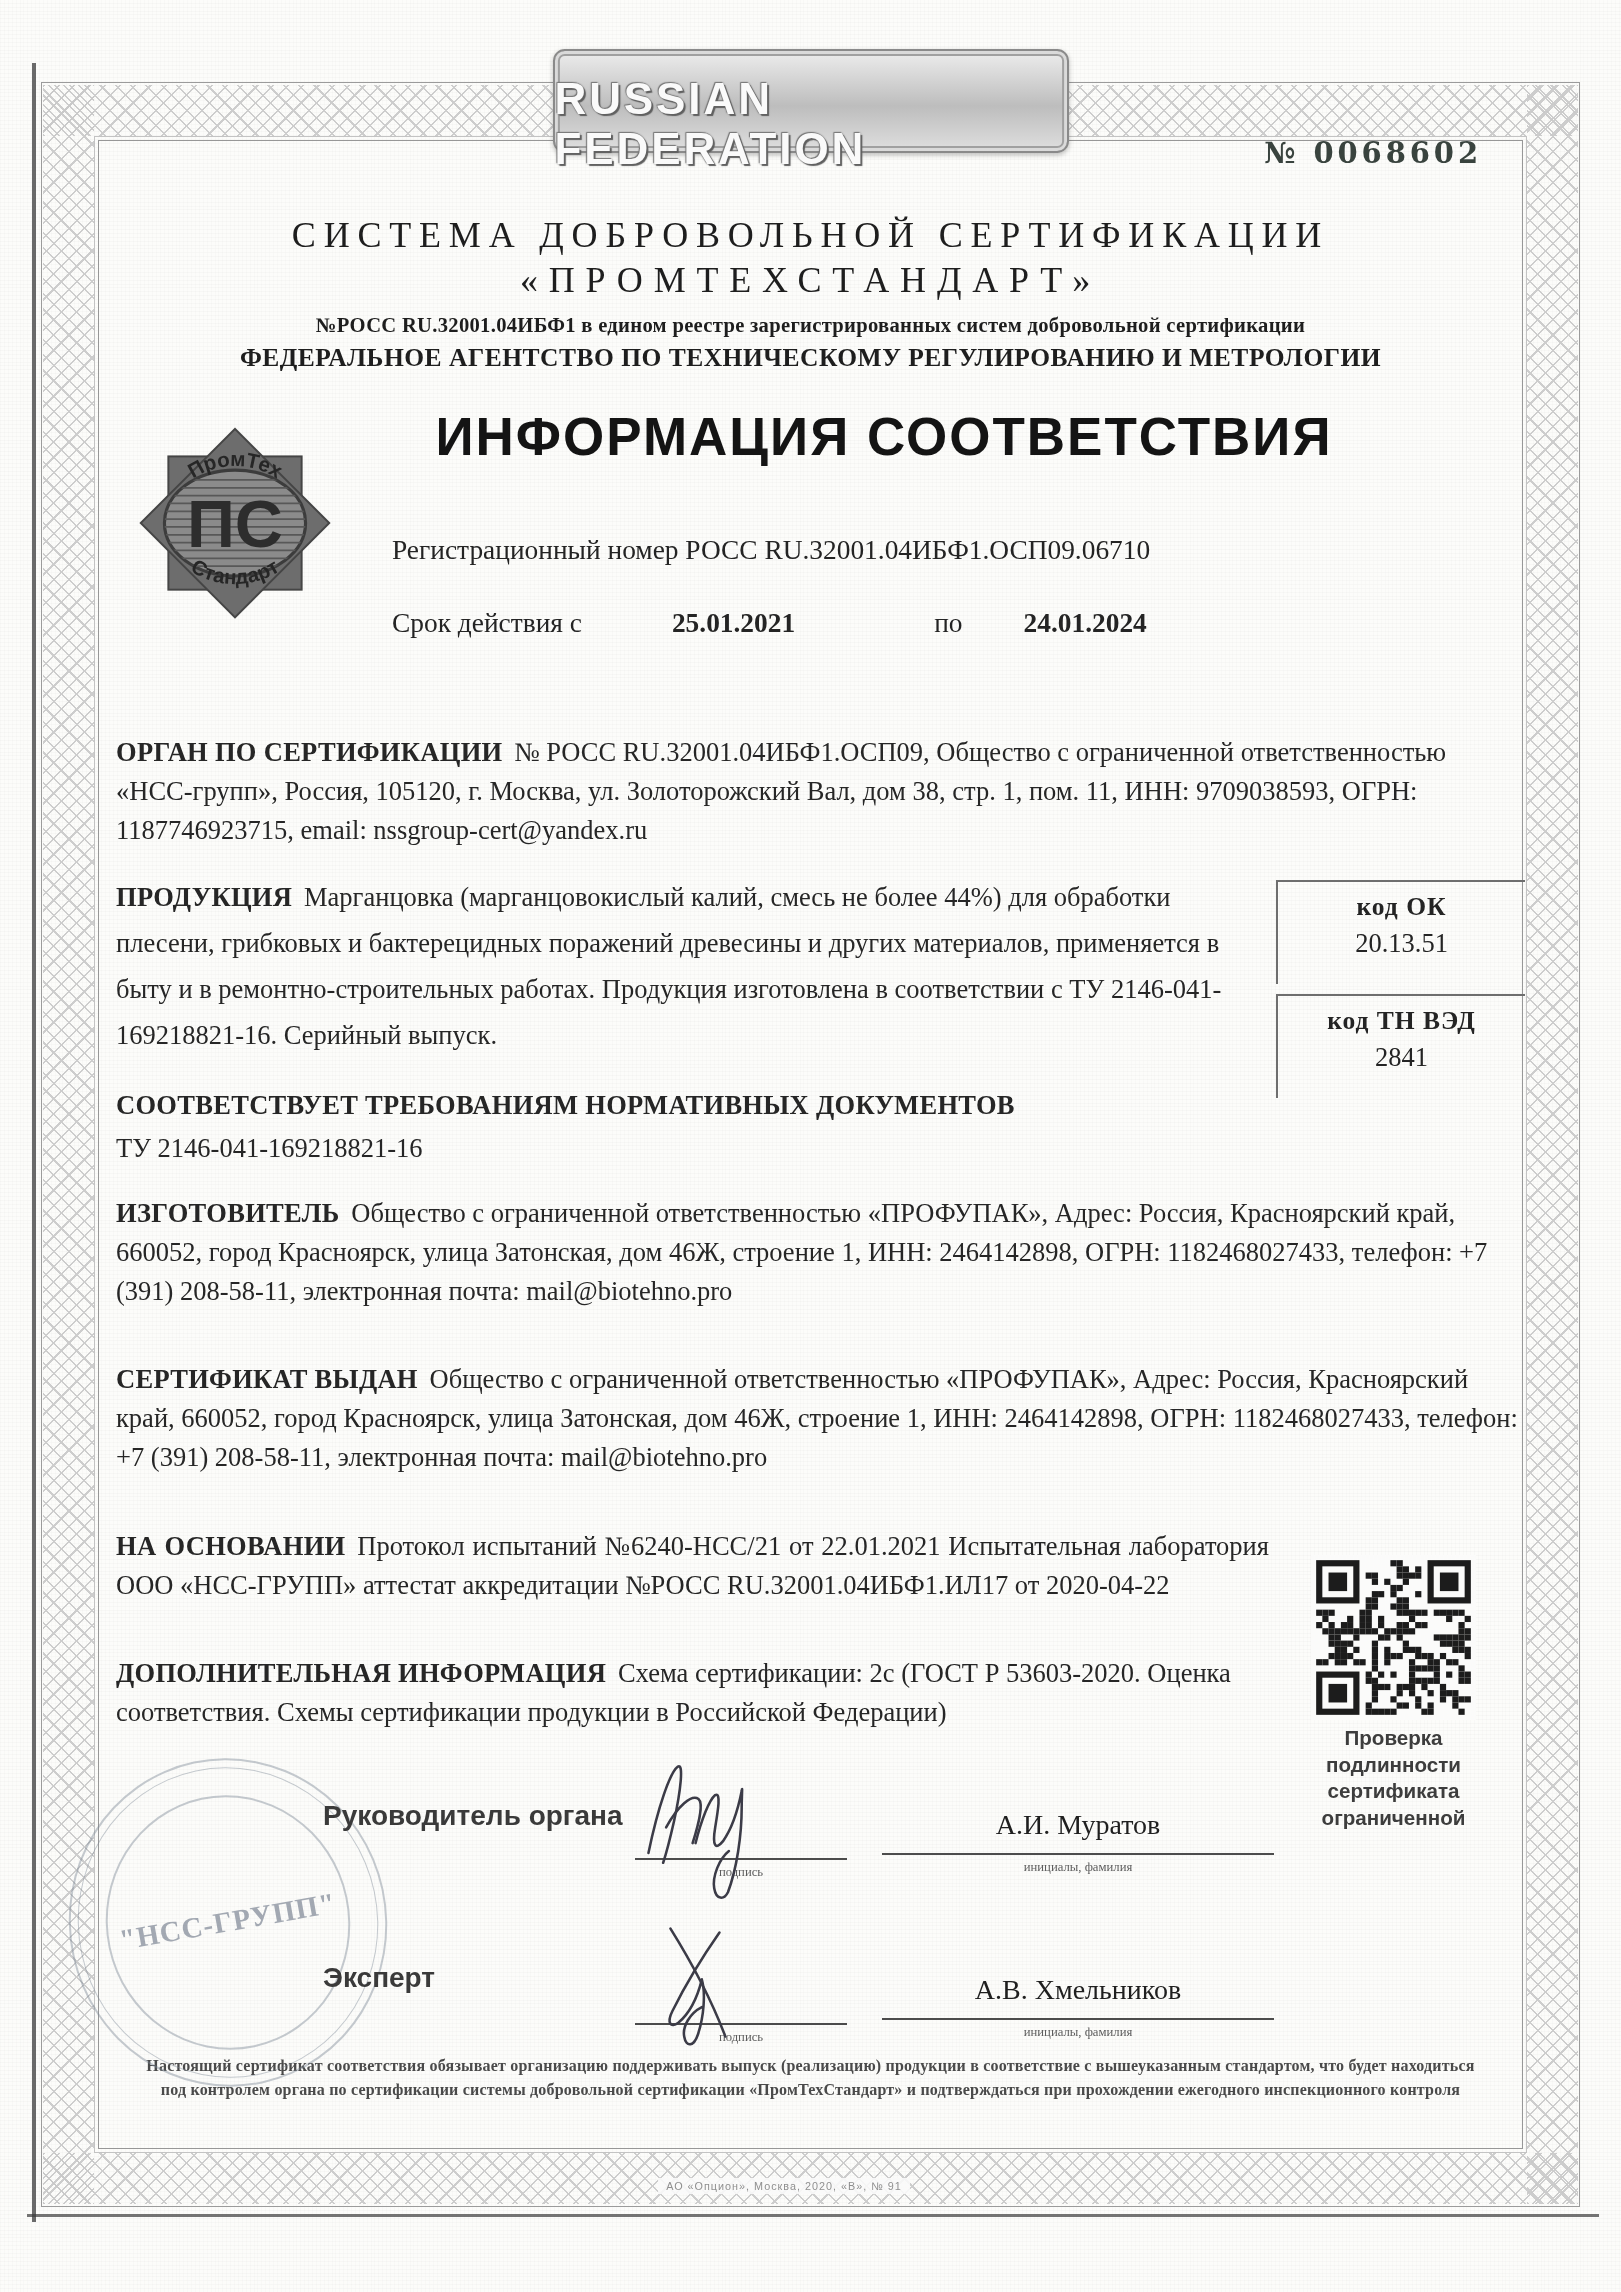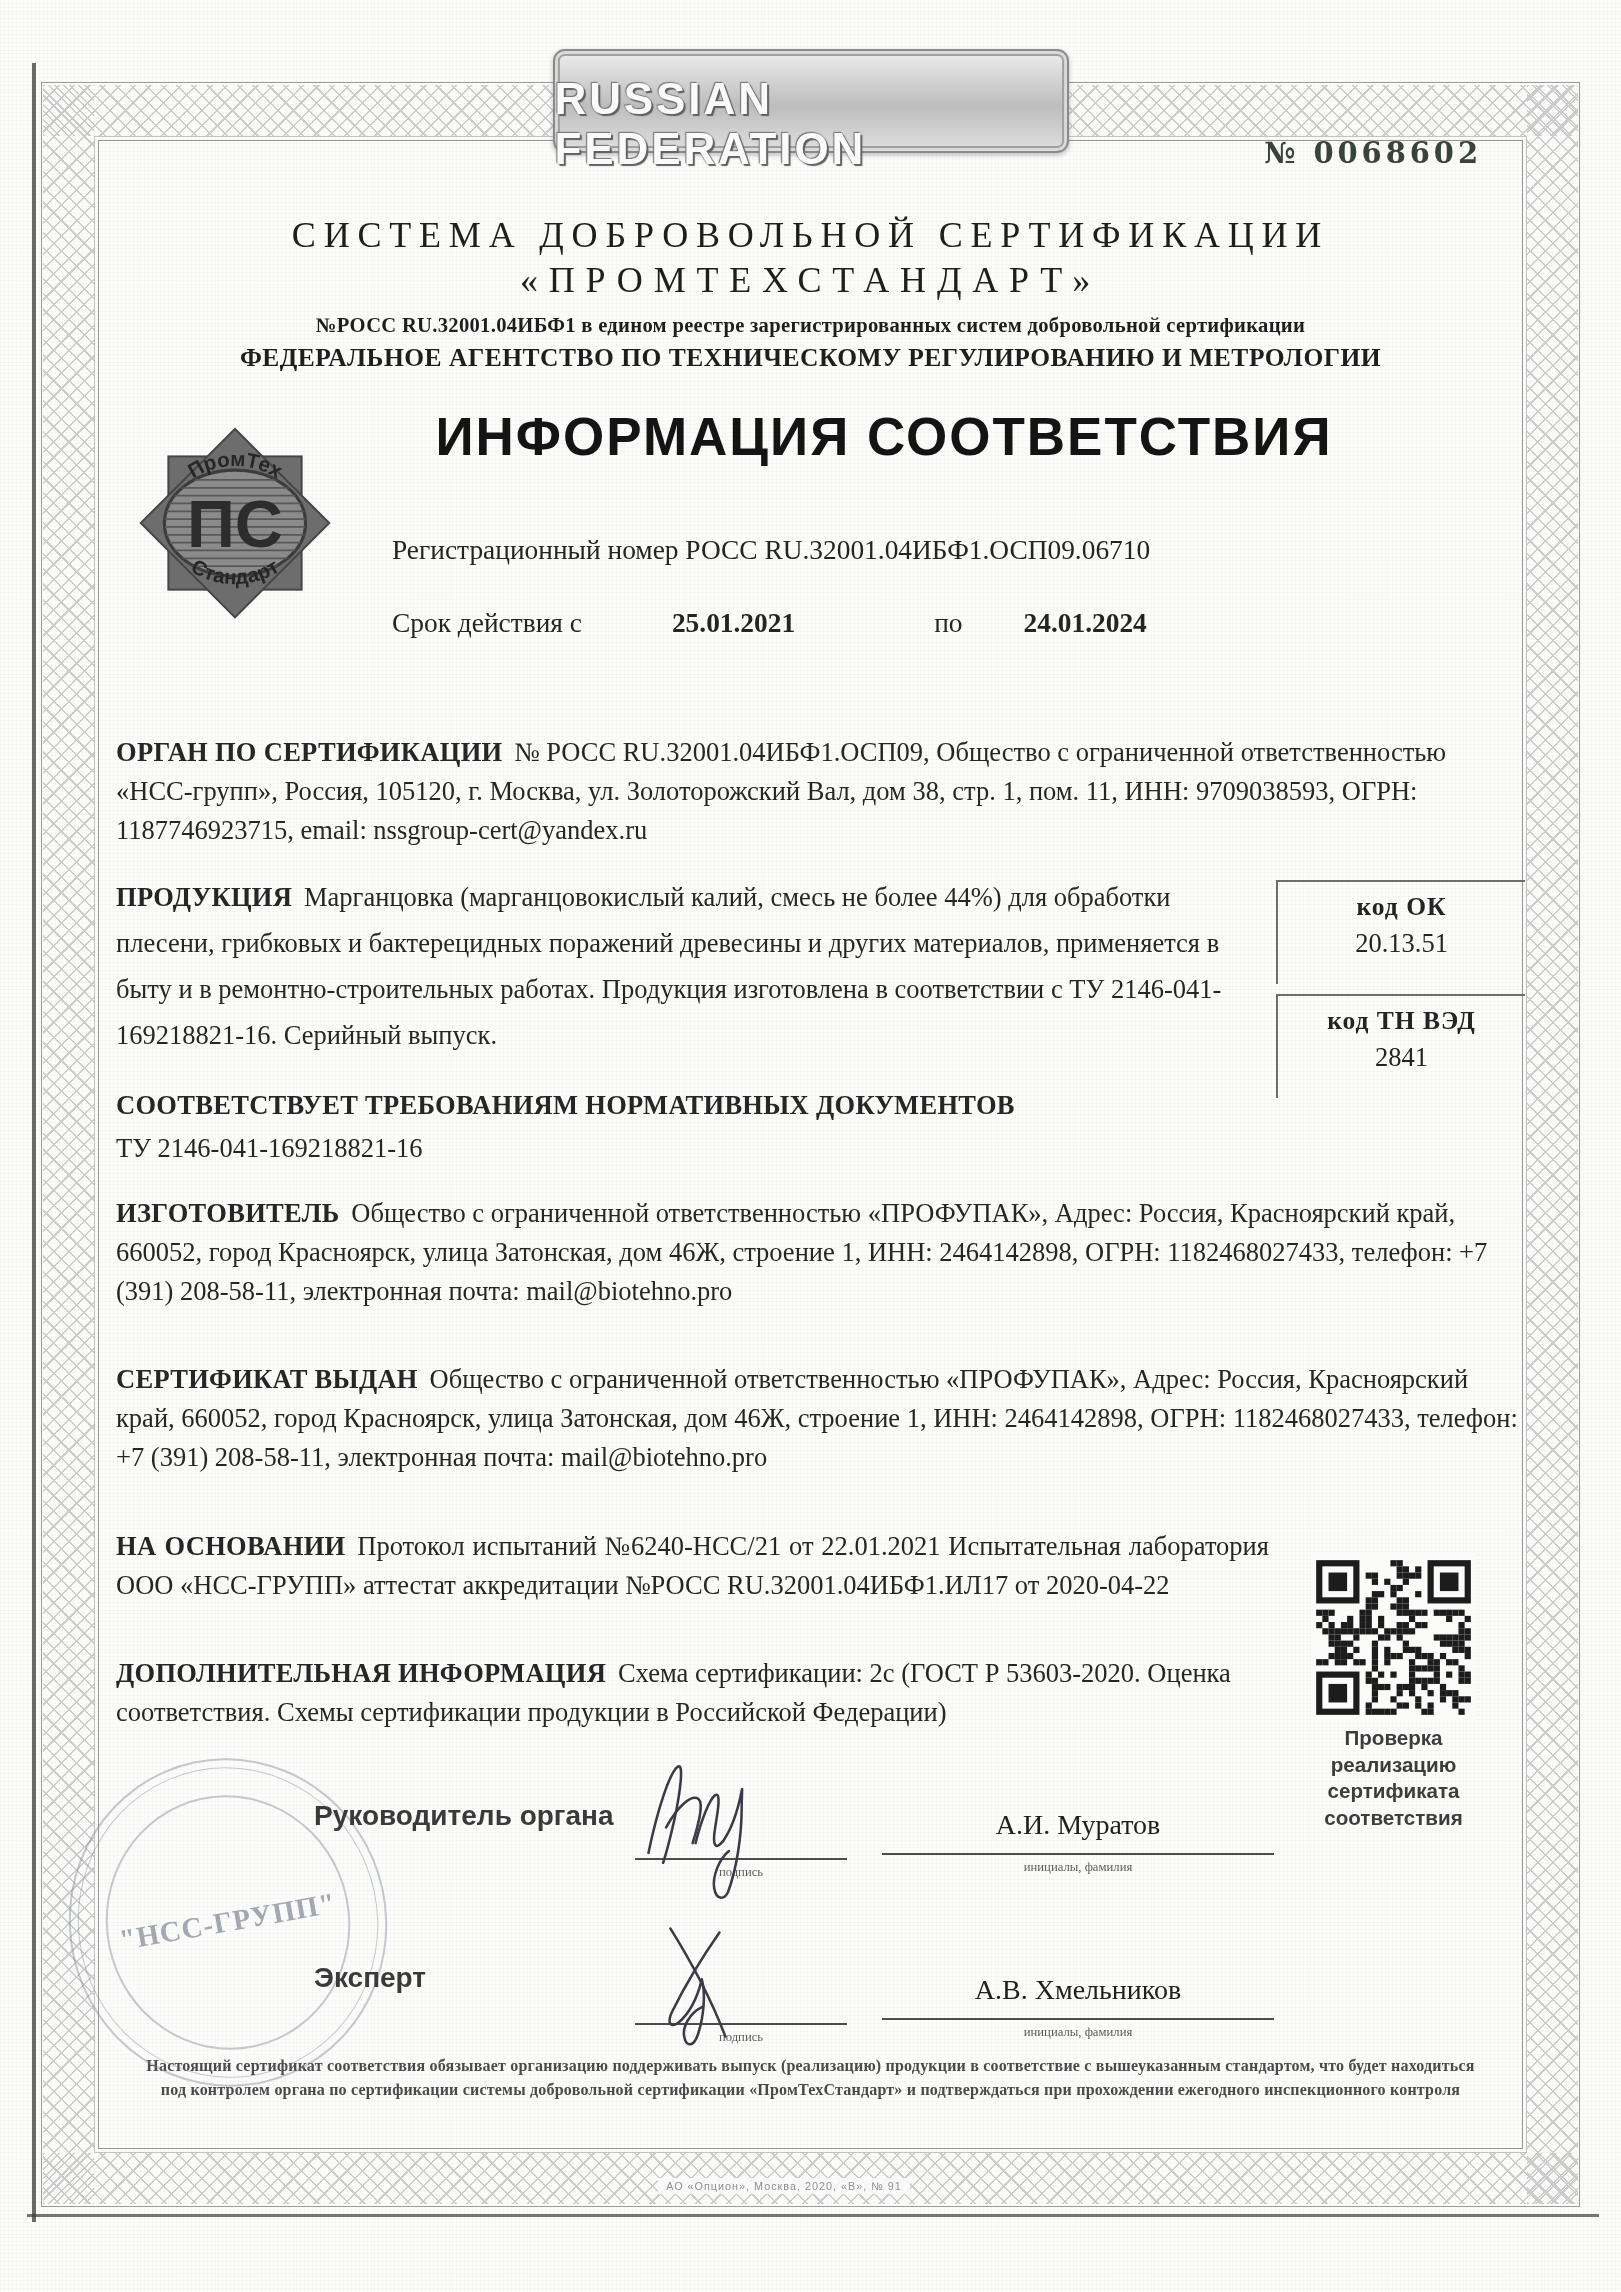--- a/index.html
+++ b/index.html
@@ -63,21 +63,21 @@
   .qr-caption{position:absolute;left:1282px;top:1725px;width:223px;text-align:center;
     font-family:"Liberation Sans",sans-serif;font-weight:600;font-size:20.6px;line-height:26.5px;color:#3d3d3d;}
   
   .stamp{position:absolute;left:69px;top:1758px;width:318px;height:329px;transform:rotate(-12deg);opacity:.85;z-index:1}
   .stamp .ring{position:absolute;inset:0;border:2.5px solid rgba(122,133,148,.5);border-radius:50%;}
   .stamp .ring2{inset:8.8px;border-width:1px;}
   .stamp .ring3{inset:37px;border-width:2px;}
   .stamp .stext{position:absolute;left:0;right:0;top:50%;transform:translateY(-54%) rotate(2deg);text-align:center;
     font-weight:bold;font-size:29px;color:rgba(108,118,134,.72);letter-spacing:1px;}
   
-  .role{position:absolute;left:314px;font-family:"Liberation Sans",sans-serif;font-weight:700;font-size:28px;color:#3a3a3a;z-index:2}
+  .role{position:absolute;left:323px;font-family:"Liberation Sans",sans-serif;font-weight:700;font-size:28px;color:#3a3a3a;z-index:2}
   .role-head{top:1800px}
   .role-expert{top:1962px}
   .sigline{position:absolute;left:635px;width:212px;text-align:center;z-index:2}
   .sigline .rule{height:2px;background:#4c4c4c;}
   .nameline{position:absolute;left:882px;width:392px;text-align:center;z-index:2}
   .nameline .nm{font-size:28px;color:#1f1f1f;margin-bottom:11.8px;}
   .nameline .rule{height:2px;background:#4c4c4c;}
   .tiny{font-size:12.7px;color:#5d5d5d;margin-top:4.9px;}
   .sig-svg{position:absolute;z-index:3}
   .sig1{left:619px;top:1743px;}
@@ -393,21 +393,21 @@
       <rect x="5.5" y="5.5" width="46.199999999999996" height="46.199999999999996" fill="#1c1c1c"></rect>
       <rect x="12.1" y="12.1" width="33" height="33" fill="#fbfbfa"></rect>
       <rect x="18.7" y="18.7" width="19.799999999999997" height="19.799999999999997" fill="#1c1c1c"></rect>
       <rect x="124.3" y="5.5" width="46.199999999999996" height="46.199999999999996" fill="#1c1c1c"></rect>
       <rect x="130.89999999999998" y="12.1" width="33" height="33" fill="#fbfbfa"></rect>
       <rect x="137.5" y="18.7" width="19.799999999999997" height="19.799999999999997" fill="#1c1c1c"></rect>
       <rect x="5.5" y="124.3" width="46.199999999999996" height="46.199999999999996" fill="#1c1c1c"></rect>
       <rect x="12.1" y="130.89999999999998" width="33" height="33" fill="#fbfbfa"></rect>
       <rect x="18.7" y="137.5" width="19.799999999999997" height="19.799999999999997" fill="#1c1c1c"></rect>
     </svg>
-  <div class="qr-caption">Проверка реализацию сертификата соответствия</div>
+  <div class="qr-caption">Проверка подлинности сертификата ограниченной</div>
 
   <div class="stamp">
     <div class="ring"></div>
     <div class="ring ring2"></div>
     <div class="ring ring3"></div>
     <div class="stext">"НСС-ГРУПП"</div>
   </div>
 
   <div class="role role-head">Руководитель органа</div>
   <svg class="sig-svg sig1" width="212" height="161" viewBox="0 0 216 164">

